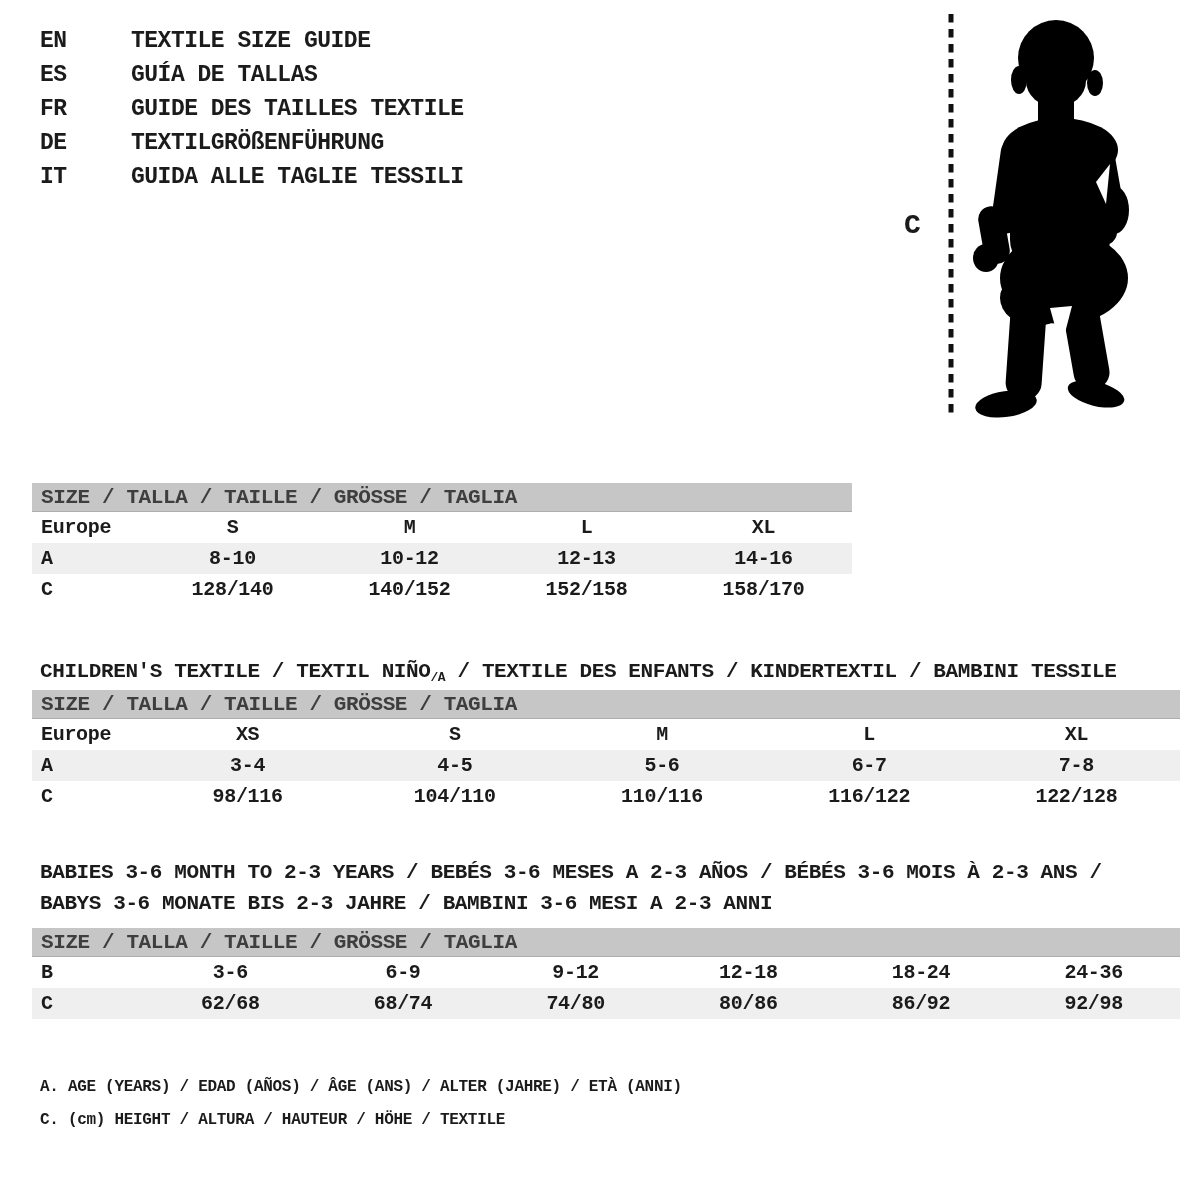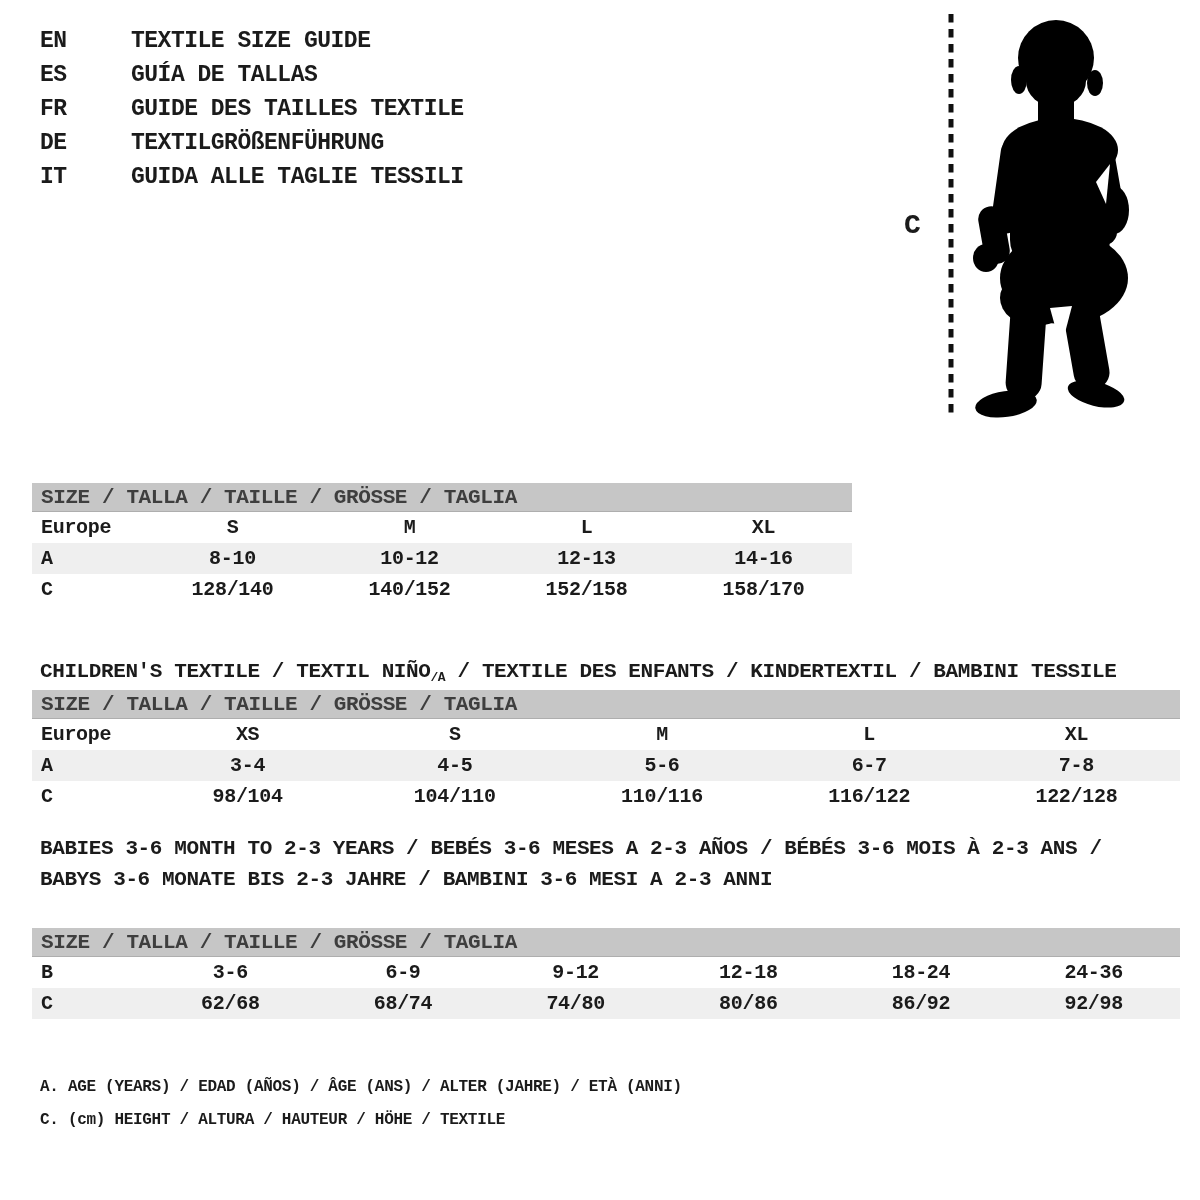--- a/index.html
+++ b/index.html
@@ -155,29 +155,29 @@
     <div class="trow shaded">
       <span class="lbl">A</span>
       <span class="val">3-4</span>
       <span class="val">4-5</span>
       <span class="val">5-6</span>
       <span class="val">6-7</span>
       <span class="val">7-8</span>
     </div>
     <div class="trow">
       <span class="lbl">C</span>
-      <span class="val">98/104</span>
+      <span class="val">98/116</span>
       <span class="val">104/110</span>
       <span class="val">110/116</span>
       <span class="val">116/122</span>
       <span class="val">122/128</span>
     </div>
   </div>
 
-  <div class="section-heading" style="top:833px;">
+  <div class="section-heading" style="top:857px;">
     <div>BABIES 3-6 MONTH TO 2-3 YEARS / BEBÉS 3-6 MESES A 2-3 AÑOS / BÉBÉS 3-6 MOIS À 2-3 ANS /</div>
     <div>BABYS 3-6 MONATE BIS 2-3 JAHRE / BAMBINI 3-6 MESI A 2-3 ANNI</div>
   </div>
 
   <div class="tbl" style="top:928px;width:1148px;">
     <div class="size-bar">
       <span>SIZE / TALLA / TAILLE / GRÖSSE / TAGLIA</span>
     </div>
     <div class="trow">
       <span class="lbl">B</span>

